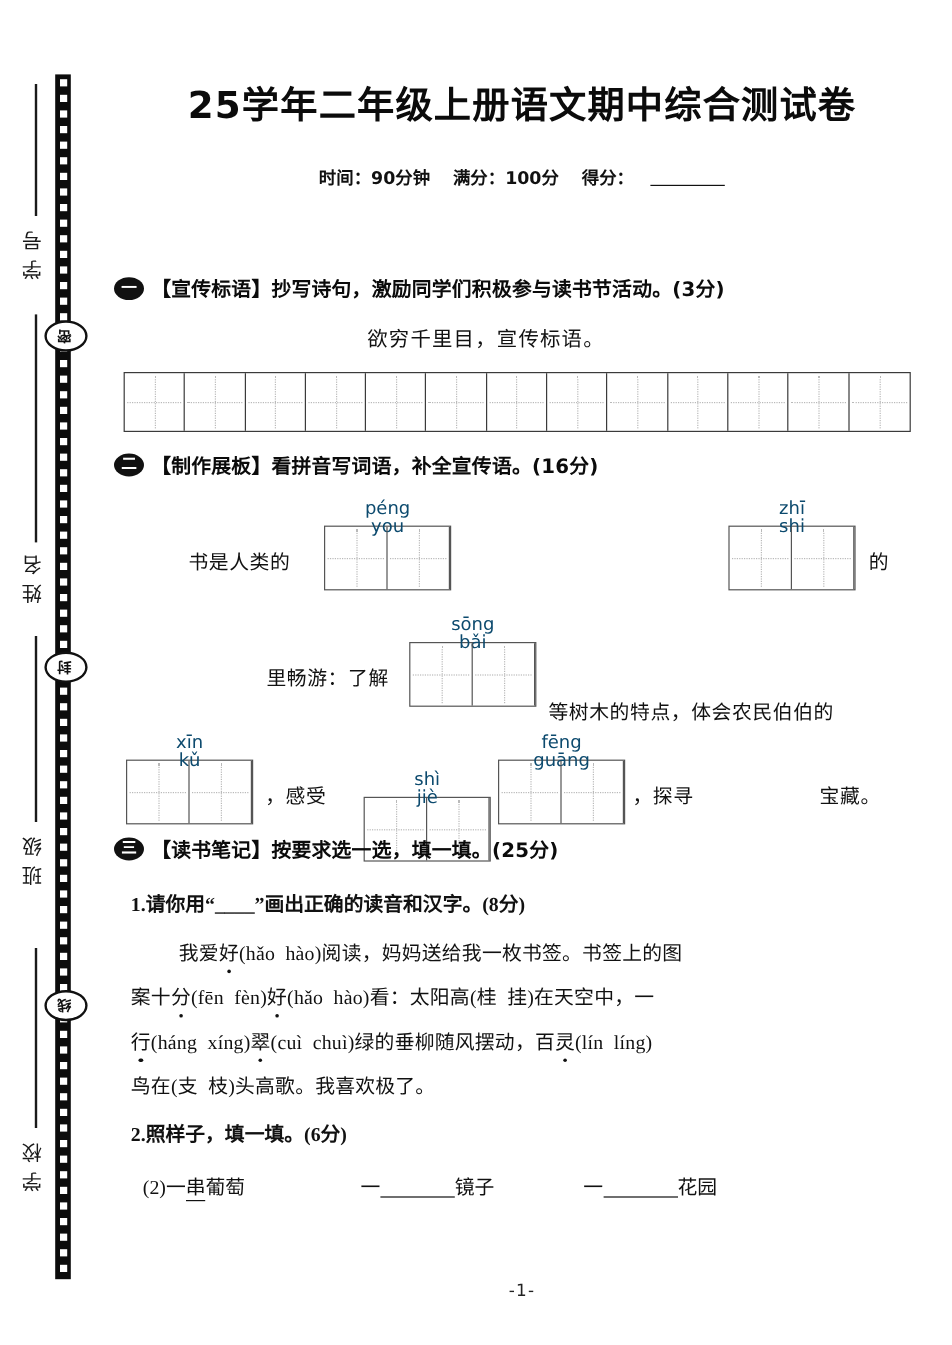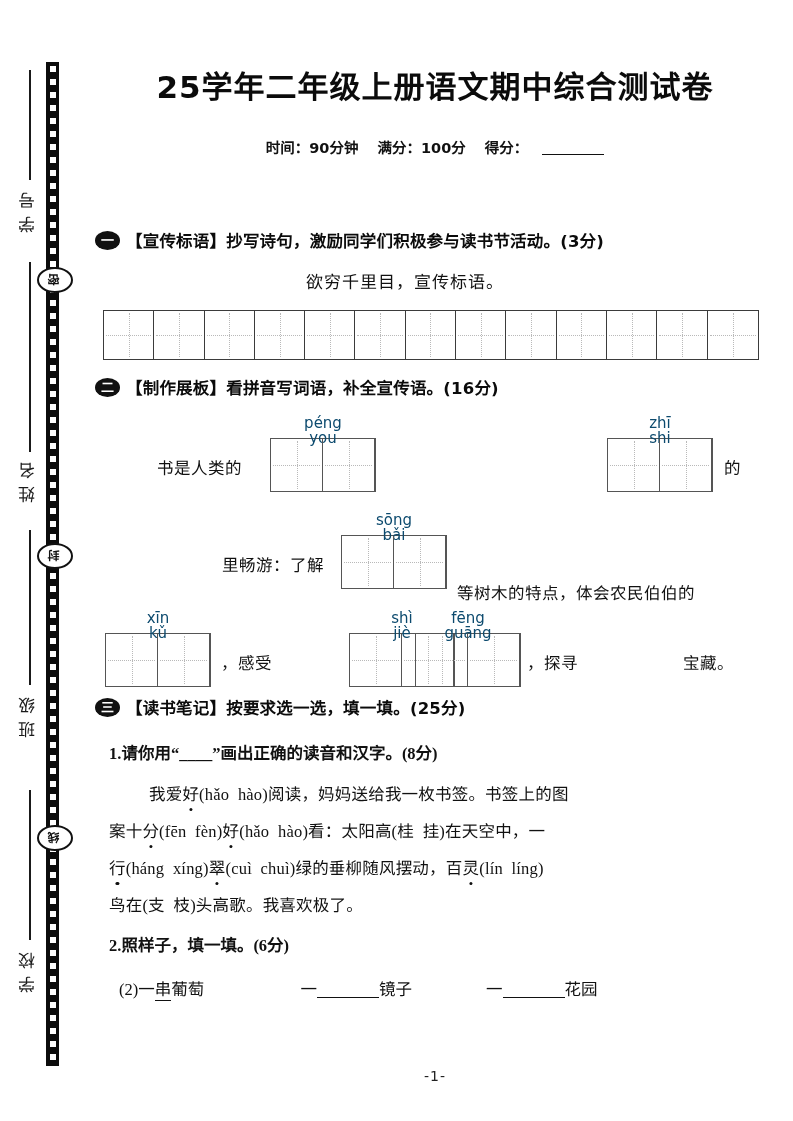--- a/index.html
+++ b/index.html
@@ -335,21 +335,21 @@
       <div class="pinyin">
         <span>xīn</span>
         <span>kǔ</span>
       </div>
       <div class="wb-grid">
         <div class="cell"></div>
         <div class="cell"></div>
       </div>
     </div>
     <div class="inline-txt" style="left:126px;top:650px;">，感受</div>
-    <div class="wordbox" style="left:208px;top:633px;margin-left:46px;">
+    <div class="wordbox" style="left:208px;top:664px;">
       <div class="pinyin">
         <span>shì</span>
         <span>jiè</span>
       </div>
       <div class="wb-grid">
         <div class="cell"></div>
         <div class="cell"></div>
       </div>
     </div>
     <div class="wordbox" style="left:320px;top:633px;">

